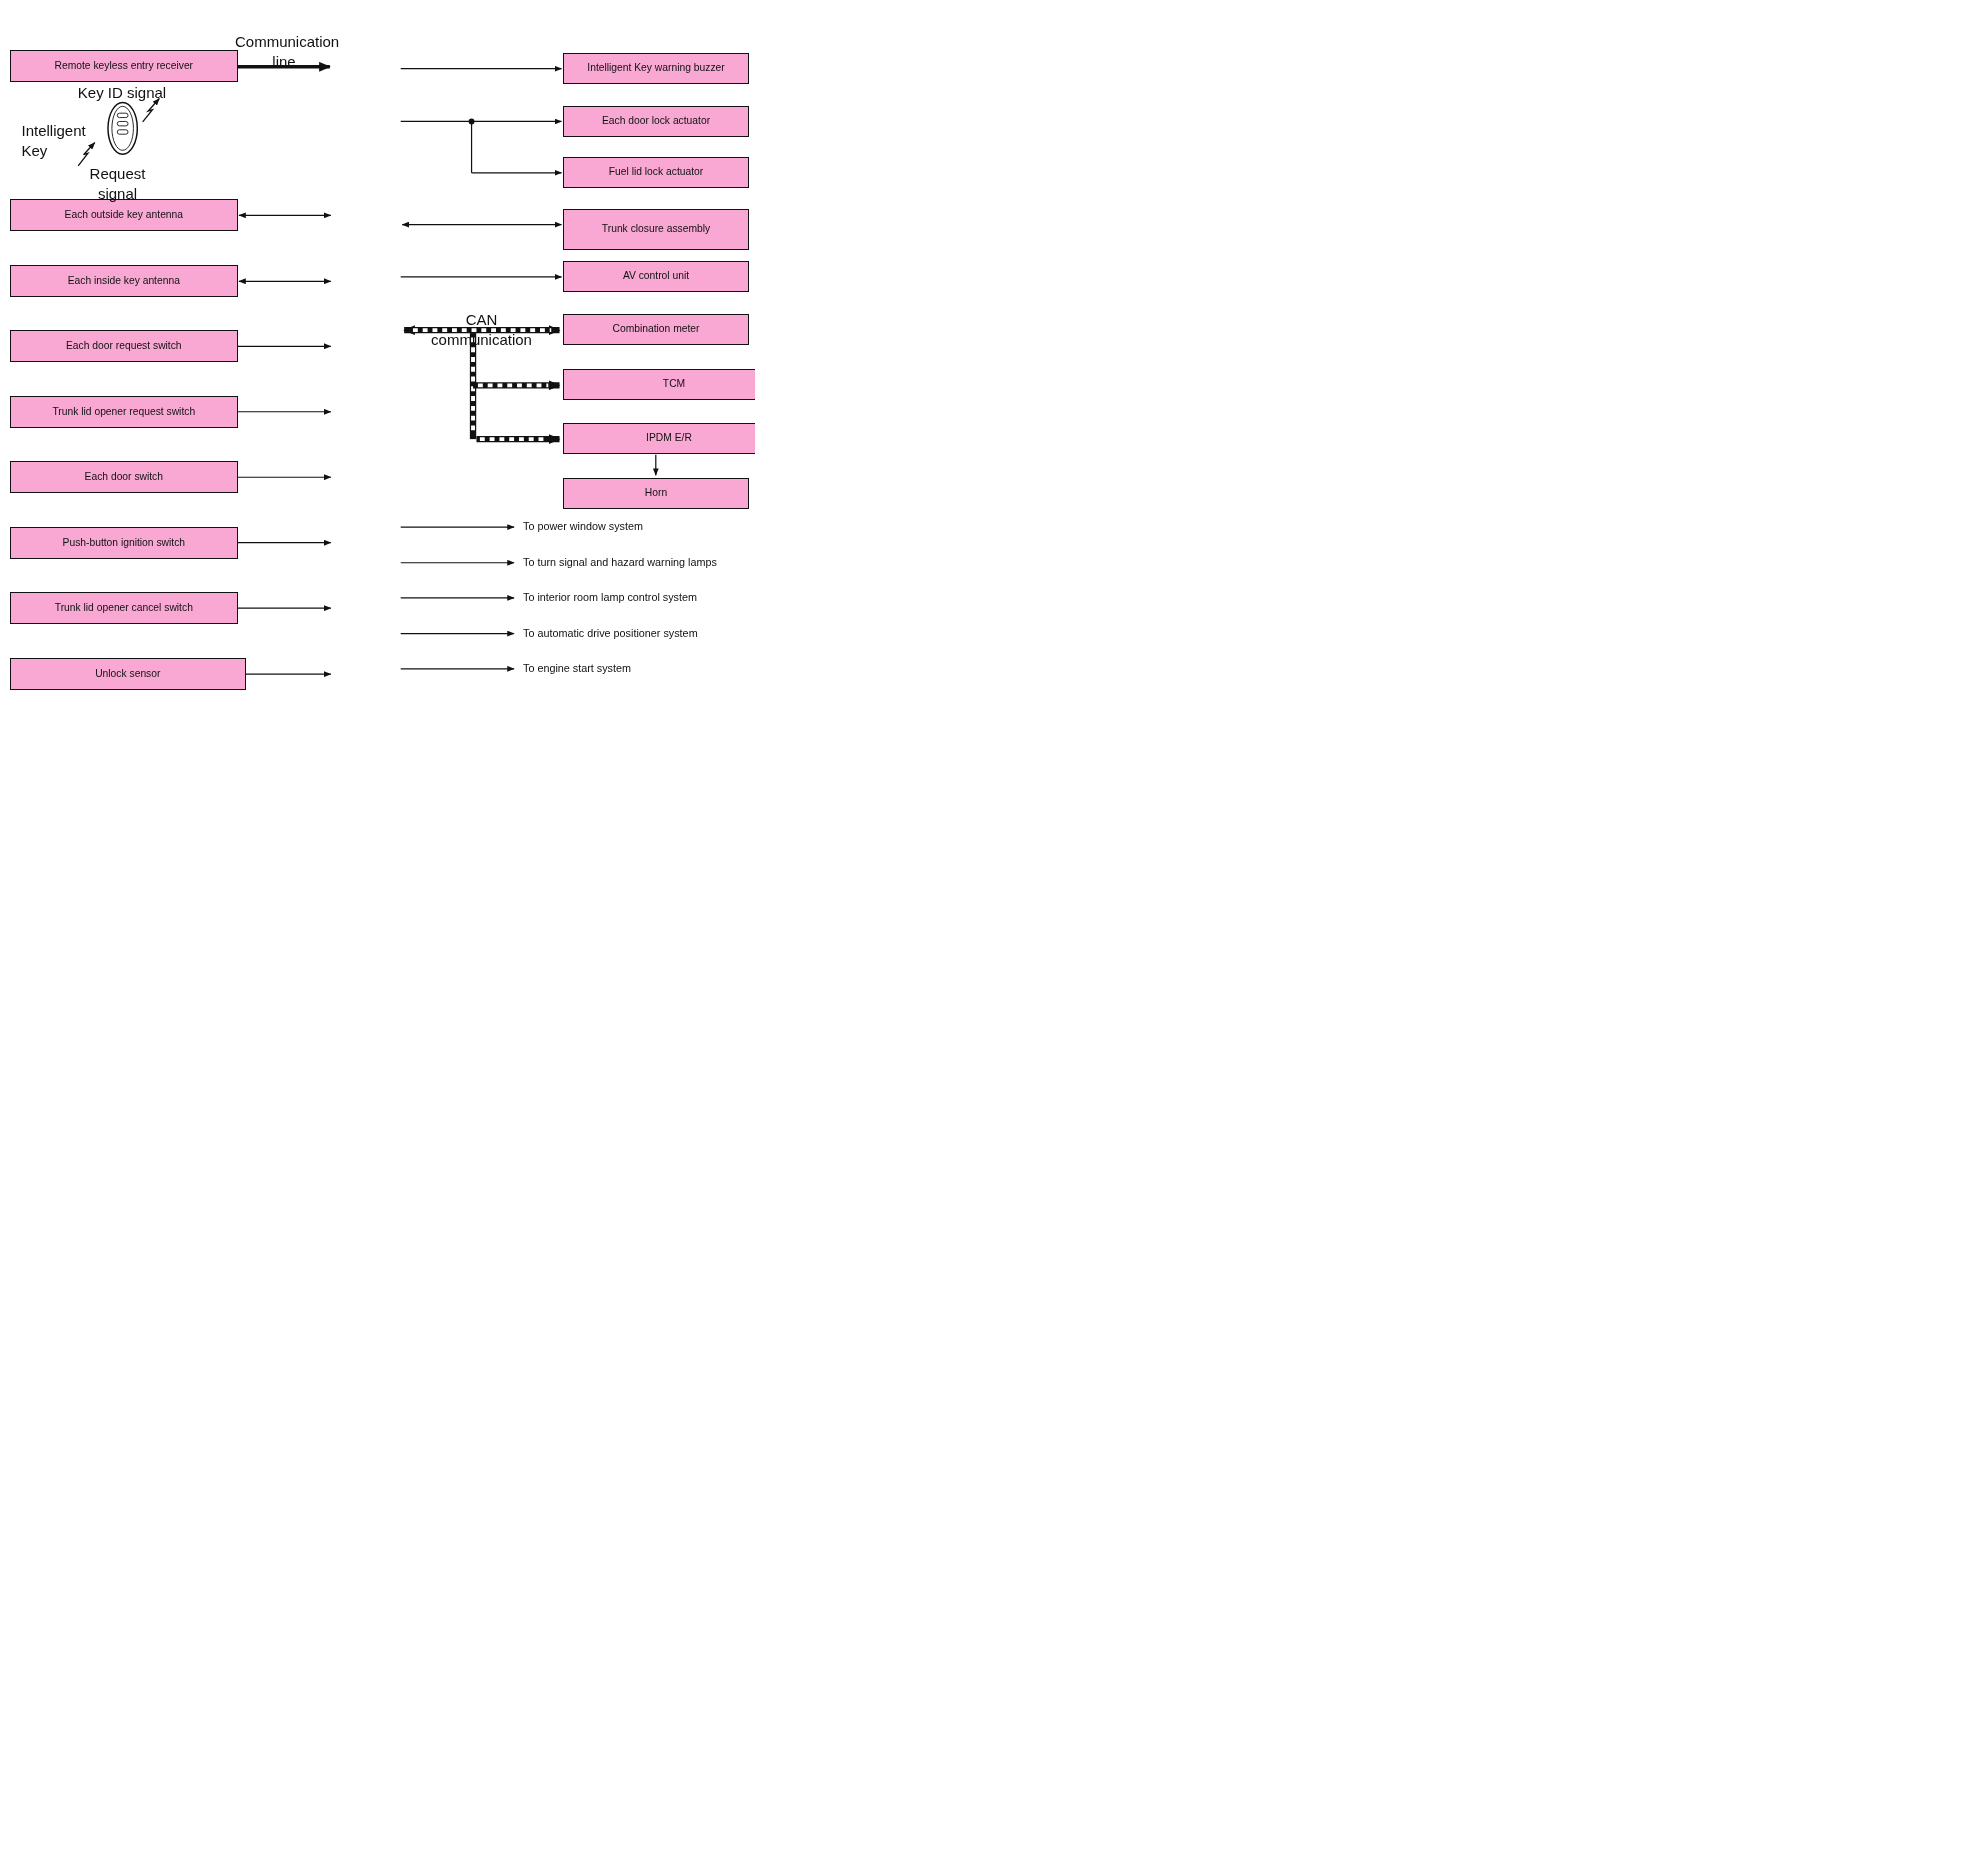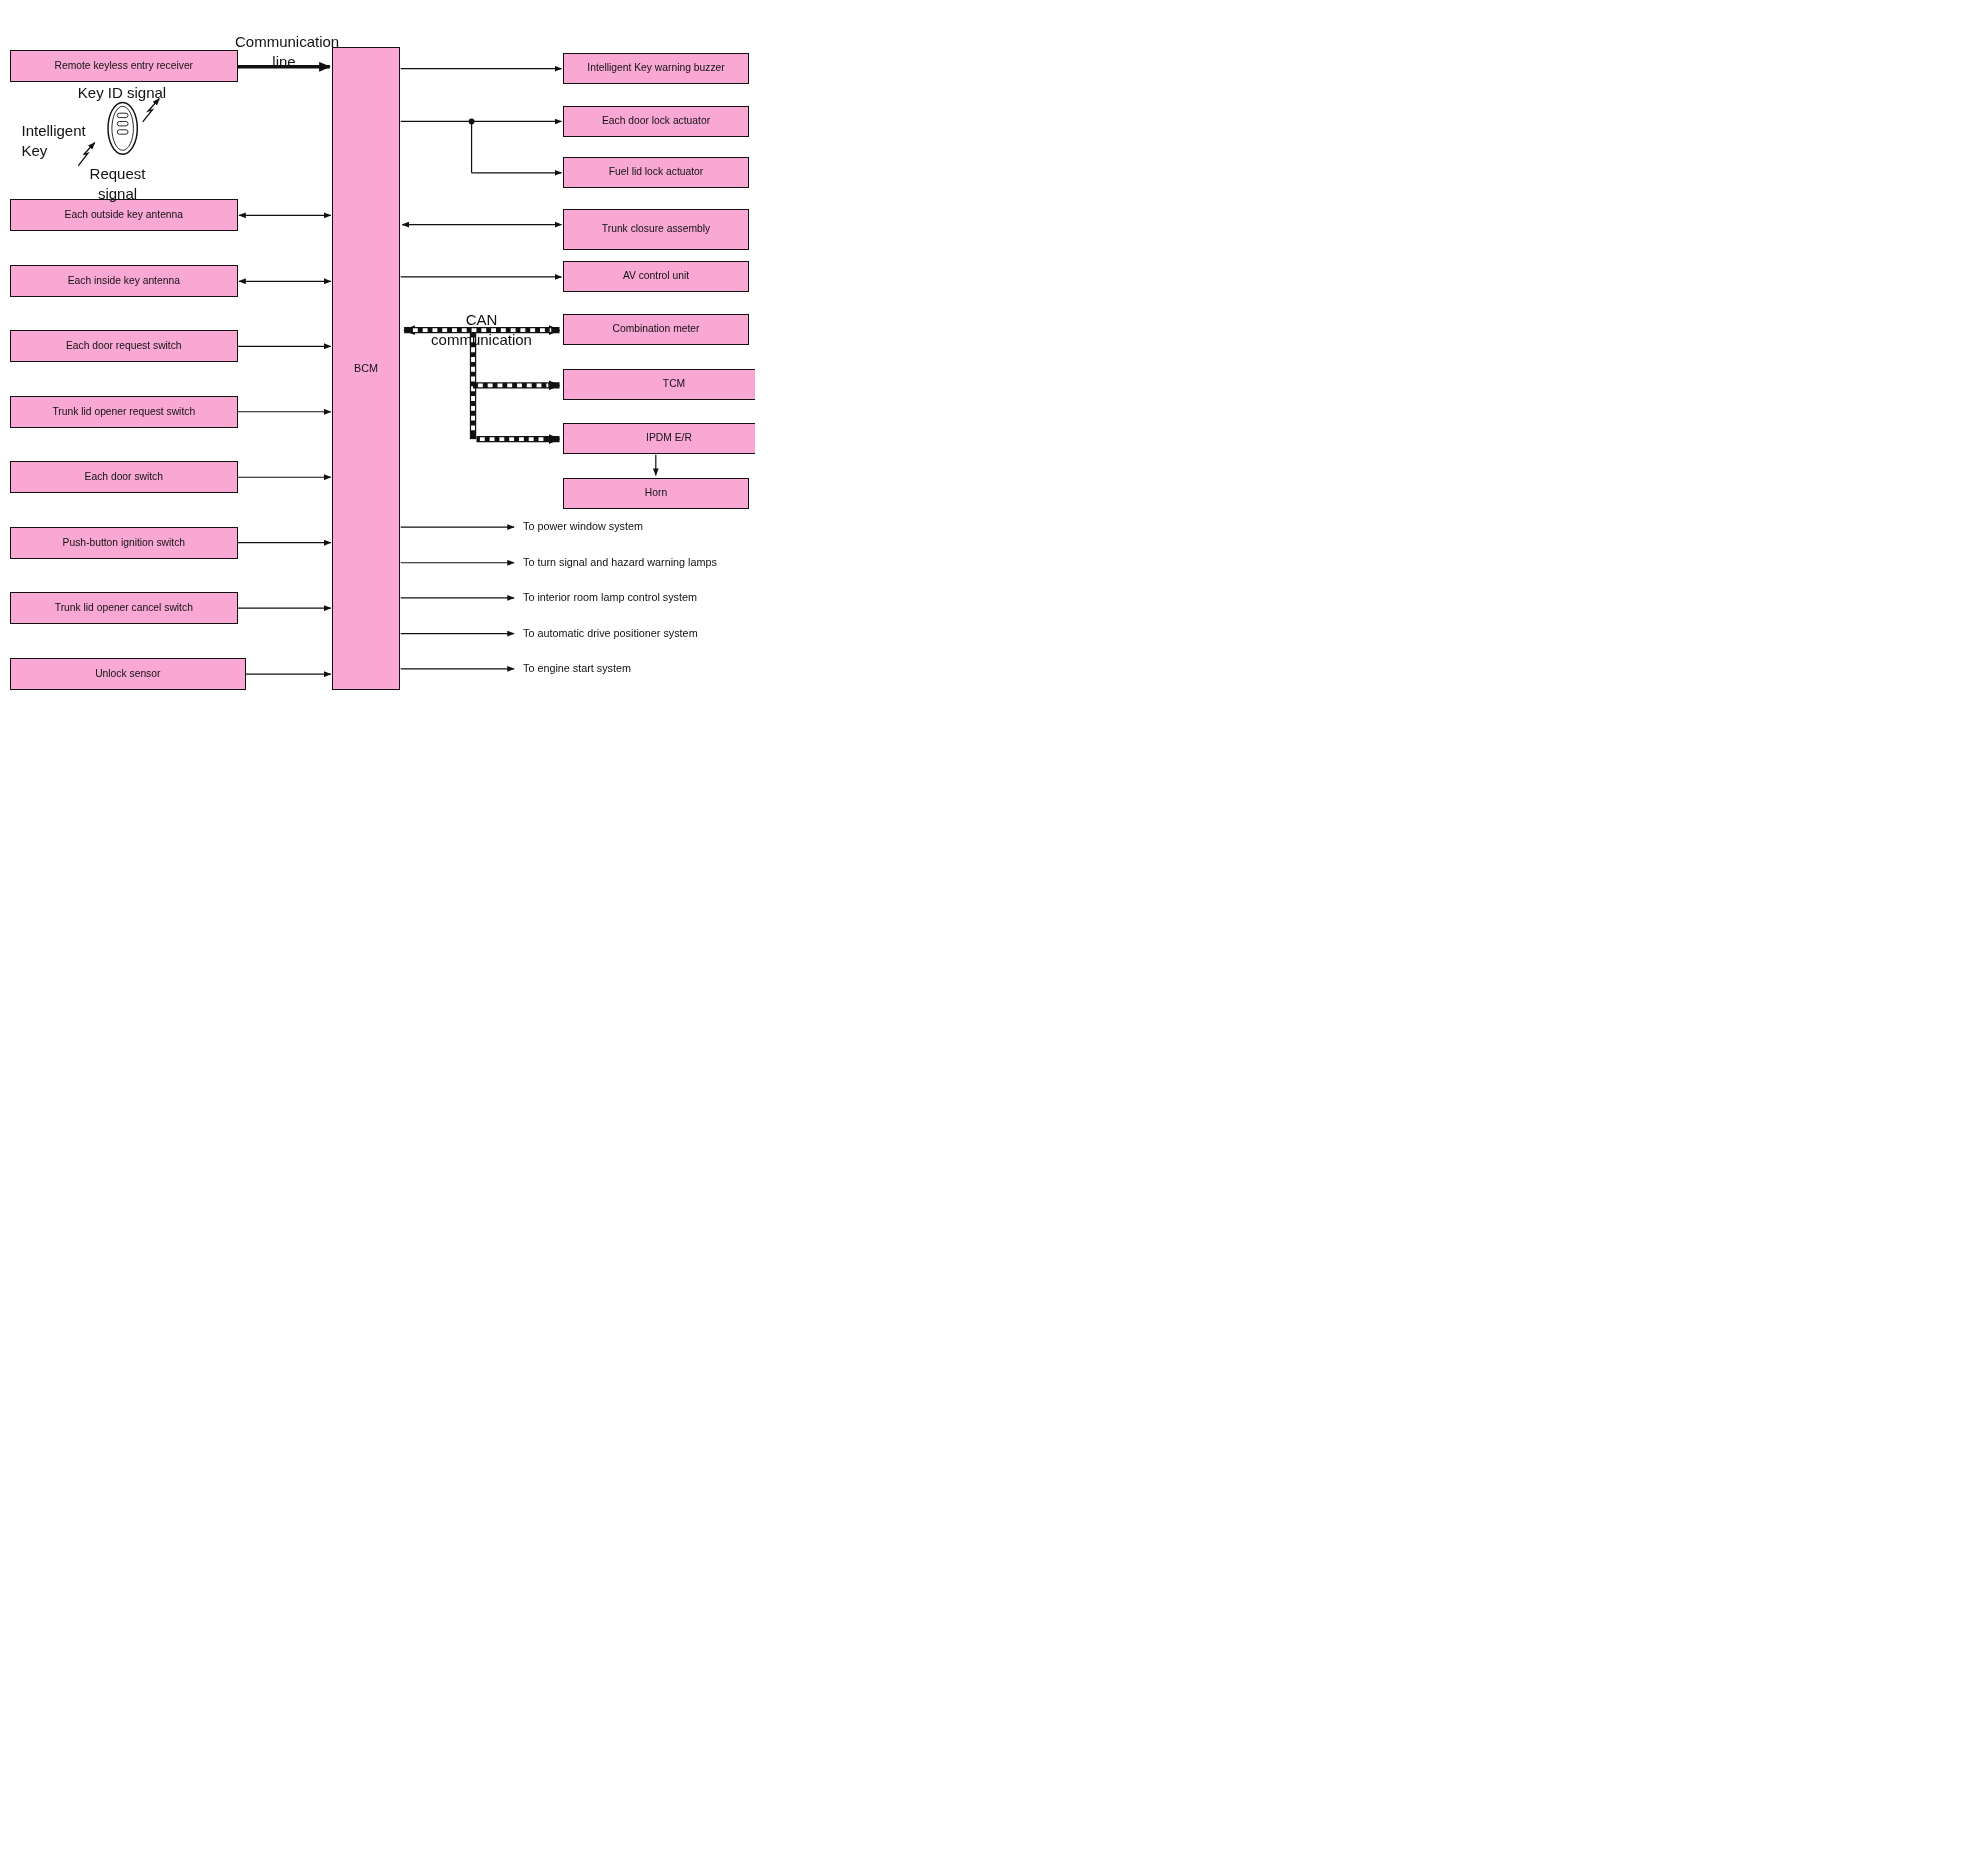--- a/index.html
+++ b/index.html
@@ -93,21 +93,20 @@
   <div class="box" style="left:9.8px; top:50px;  width:228px; height:32px;">Remote keyless entry receiver</div>
   <div class="box" style="left:9.8px; top:199px;  width:228px; height:32px;">Each outside key antenna</div>
   <div class="box" style="left:9.8px; top:265px;  width:228px; height:32px;">Each inside key antenna</div>
   <div class="box" style="left:9.8px; top:330px;  width:228px; height:32px;">Each door request switch</div>
   <div class="box" style="left:9.8px; top:396px;  width:228px; height:32px;">Trunk lid opener request switch</div>
   <div class="box" style="left:9.8px; top:461px;  width:228px; height:32px;">Each door switch</div>
   <div class="box" style="left:9.8px; top:527px; width:228px; height:32px;">Push-button ignition switch</div>
   <div class="box" style="left:9.8px; top:592px; width:228px; height:32px;">Trunk lid opener cancel switch</div>
   <div class="box" style="left:9.8px; top:658px; width:236px; height:32px;">Unlock sensor</div>
 
-  <div class="box bcm" style="left:332px; top:47px; width:68px; height:643px;">BCM</div>
 
   <div class="box" style="left:563px; top:53px; width:186px; height:31px;">Intelligent Key warning buzzer</div>
   <div class="box" style="left:563px; top:106px; width:186px; height:31px;">Each door lock actuator</div>
   <div class="box" style="left:563px; top:157px; width:186px; height:31px;">Fuel lid lock actuator</div>
   <div class="box" style="left:563px; top:209px; width:186px; height:41px;">Trunk closure assembly</div>
   <div class="box" style="left:563px; top:261px; width:186px; height:31px;">AV control unit</div>
   <div class="box" style="left:563px; top:314px; width:186px; height:31px;">Combination meter</div>
   <div class="box" style="left:563px; top:369px; width:222px; height:31px;">TCM</div>
   <div class="box" style="left:563px; top:423px; width:212px; height:31px;">IPDM E/R</div>
   <div class="box" style="left:563px; top:478px; width:186px; height:31px;">Horn</div>

